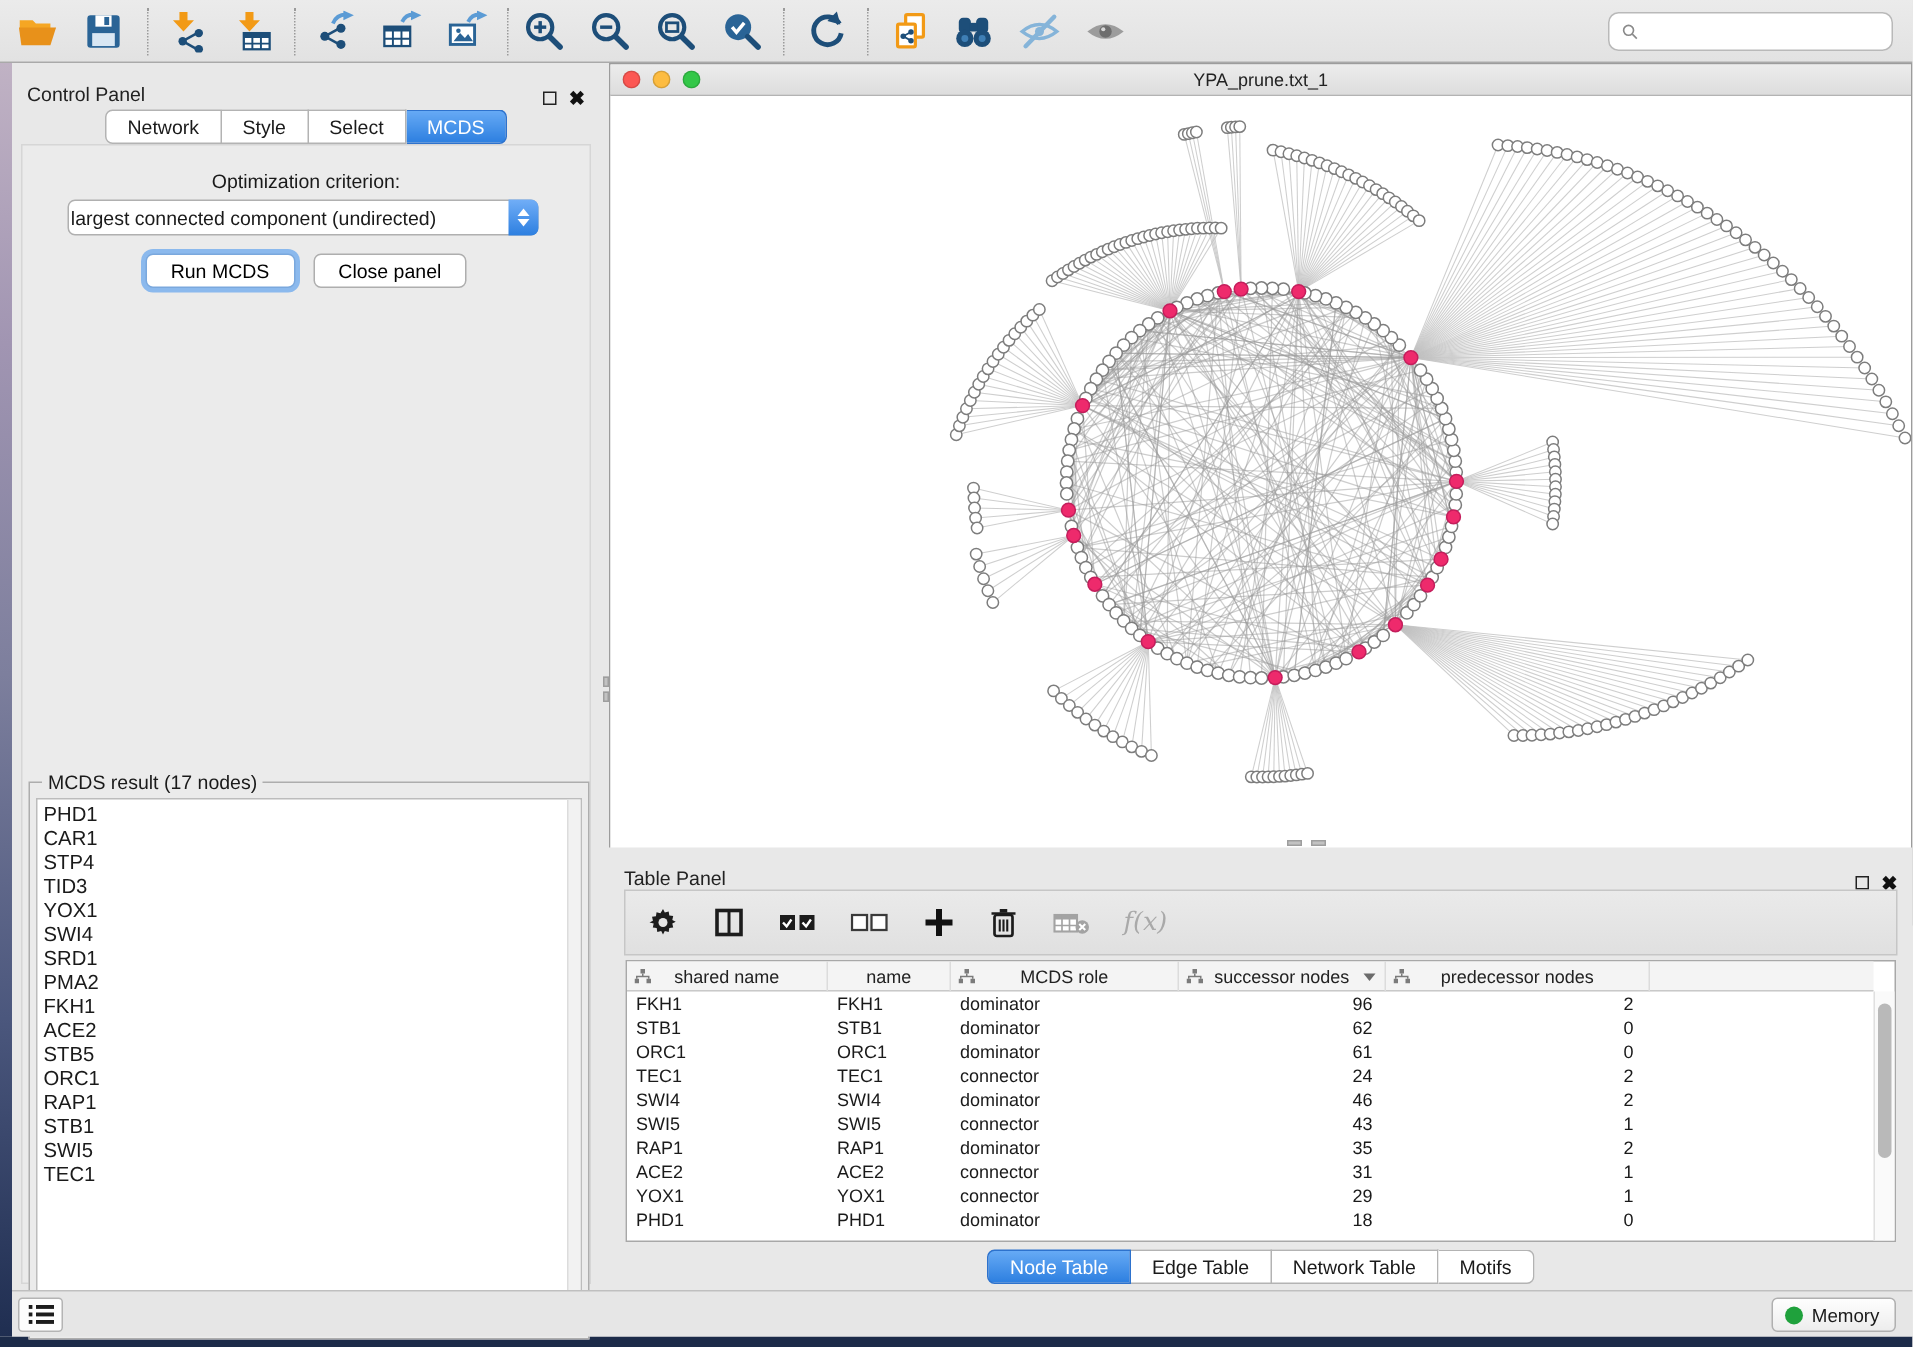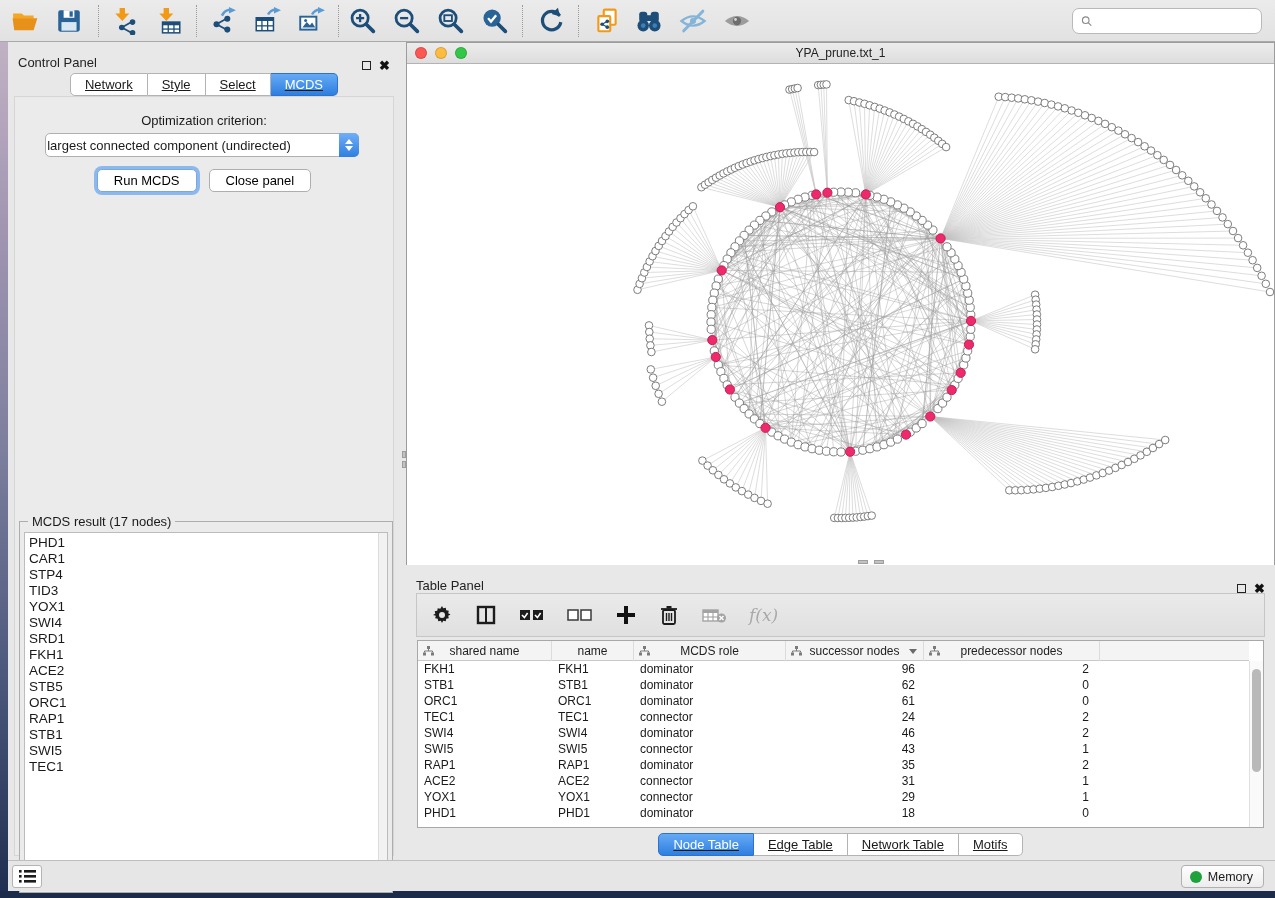--- a/index.html
+++ b/index.html
@@ -23,21 +23,21 @@
 
   
   .control-panel { position:absolute; left:8px; top:42px; width:392px; height:818px; background:#e8e8e8; }
   .panel-titlebar { position:absolute; left:0; top:0; right:0; height:28px; display:flex; align-items:flex-end; padding:0 10px; }
   .panel-title { font-size:13px; color:#222; }
   .win-ctrls { margin-left:auto; display:flex; align-items:center; gap:8px; }
   .float-ico { width:9px; height:9px; border:1.5px solid #222; display:inline-block; }
   .close-ico { font-weight:bold; font-size:13px; line-height:9px; color:#111; }
 
   .tabrow { position:absolute; left:0; top:31px; width:100%; display:flex; justify-content:center; }
-  .seg { display:flex;text-decoration:underline; }
+  .seg { display:flex; }
   .seg .tab { height:23px; line-height:21px; padding:0 14px; background:#fff; border:1px solid #b3b3b3; border-left:none; font-size:13px; }
   .seg .tab:first-child { border-left:1px solid #b3b3b3; border-radius:5px 0 0 5px; }
   .seg .tab:last-child { border-radius:0 5px 5px 0; }
   .seg .tab.active { background:linear-gradient(#66aaf5,#2d7fe0); color:#fff; border-color:#2d72cd; }
 
   .cp-inner { position:absolute; left:6px; top:54px; width:380px; height:760px; background:#ebebeb; border:1px solid #d6d6d6; }
   .opt-label { position:absolute; left:0; top:16px; width:100%; text-align:center; font-size:13px; }
   .selectbox { position:absolute; left:30px; top:36px; width:314px; height:24px; background:#fff; border:1px solid #b0b0b0;
                border-radius:5px; display:flex; align-items:center;gap:47px; }
   .selectbox .val { flex:1; text-align:center; font-size:13px; white-space:nowrap; overflow:hidden; }
@@ -311,20 +311,21 @@
         <span class="result-legend">MCDS result (17 nodes)</span>
         <div class="result-list">
           <div class="result-items">
               <div>PHD1</div>
               <div>CAR1</div>
               <div>STP4</div>
               <div>TID3</div>
               <div>YOX1</div>
               <div>SWI4</div>
               <div>SRD1</div>
+              <div>PMA2</div>
               <div>FKH1</div>
               <div>ACE2</div>
               <div>STB5</div>
               <div>ORC1</div>
               <div>RAP1</div>
               <div>STB1</div>
               <div>SWI5</div>
               <div>TEC1</div>
             </div>
           <div class="result-scroll"></div>

